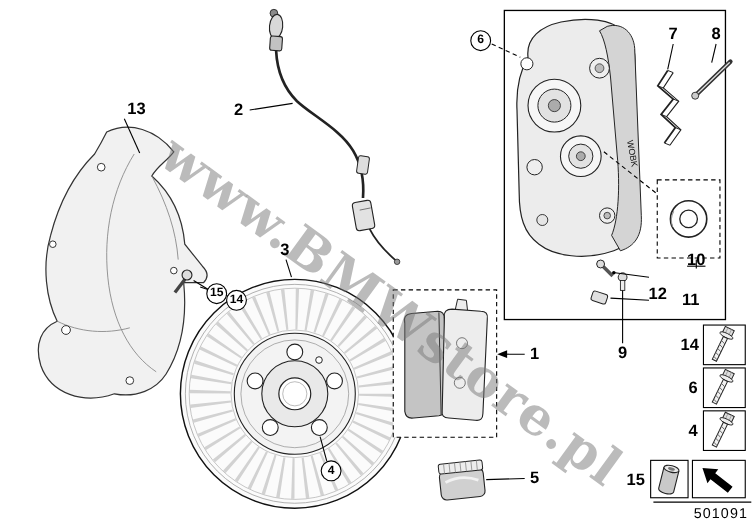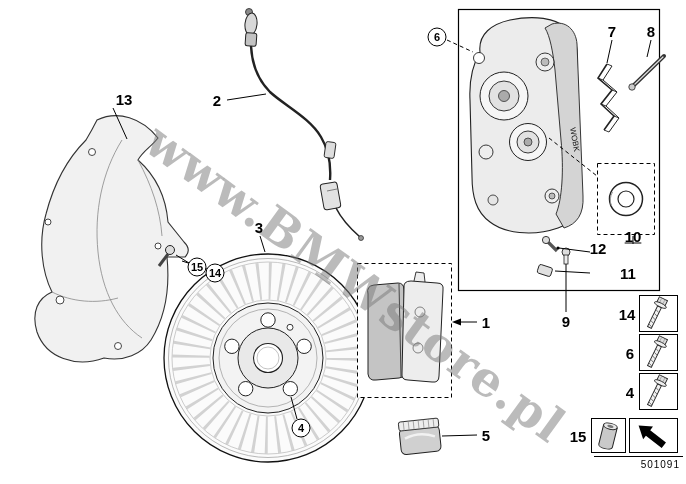--- a/index.html
+++ b/index.html
@@ -8,21 +8,21 @@
   .art { position:absolute; left:0; top:0; }
   svg text { font-family:"Liberation Sans", sans-serif; }
   .watermark { position:absolute; left:168px; top:112px; transform:rotate(36deg); transform-origin:0 0;
                font-family:"DejaVu Serif", serif; font-size:48px; font-weight:600;
                color:rgba(120,120,120,0.5); white-space:nowrap; letter-spacing:1px; pointer-events:none; }
   .co { position:absolute; transform:translate(-50%,-50%); font-weight:bold; font-size:15px; color:#000;
         line-height:1; }
   .circ { width:19px; height:19px; border:1.5px solid #000; border-radius:50%; background:#fff;
           font-size:11px; display:flex; align-items:center; justify-content:center; box-sizing:border-box; }
   .docnum { position:absolute; left:596px; top:459px; width:84px; text-align:right;
-            font-size:10px; letter-spacing:1px; color:#000; }
+            font-size:13px; letter-spacing:1px; color:#000; }
 </style>
 </head>
 <body>
 
 <div class="stage">
 
   <svg class="art" width="686" height="484" viewBox="0 0 686 484" xmlns="http://www.w3.org/2000/svg">
     <defs>
       <g id="bolt">
         <rect x="-4.5" y="-17" width="9" height="6" fill="#ddd" stroke="#222" stroke-width="0.9"></rect>
@@ -209,21 +209,21 @@
   <div class="co" style="left:217px; top:100px;">2</div>
   <div class="co" style="left:259px; top:227px;">3</div>
   <div class="co circ" style="left:197px; top:267px;">15</div>
   <div class="co circ" style="left:215px; top:273px;">14</div>
   <div class="co circ" style="left:301px; top:428px;">4</div>
   <div class="co" style="left:486px; top:322px;">1</div>
   <div class="co" style="left:486px; top:435px;">5</div>
   <div class="co circ" style="left:437px; top:37px;">6</div>
   <div class="co" style="left:612px; top:31px;">7</div>
   <div class="co" style="left:651px; top:31px;">8</div>
-  <div class="co" style="left:598px; top:248px;">12</div>
+  <div class="co" style="left:598px; top:267px;">12</div>
   <div class="co" style="left:633px; top:236px;text-decoration:underline;">10</div>
   <div class="co" style="left:598px; top:273px;margin-left:30px;">11</div>
   <div class="co" style="left:566px; top:321px;">9</div>
 
   <div class="co" style="left:627px; top:314px;">14</div>
   <div class="co" style="left:630px; top:353px;">6</div>
   <div class="co" style="left:630px; top:392px;">4</div>
   <div class="co" style="left:578px; top:436px;">15</div>
 
   <div class="docnum">501091</div>

